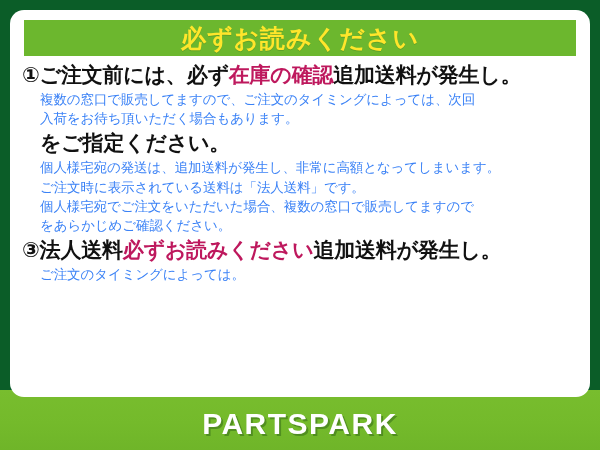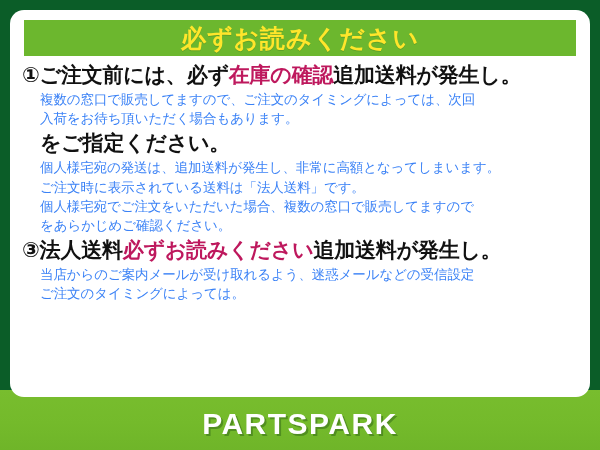--- a/index.html
+++ b/index.html
@@ -154,21 +154,20 @@
           <div>個人様宅宛でご注文をいただいた場合、複数の窓口で販売してますので</div>
           <div>をあらかじめご確認ください。</div>
         </div>
       </div>
 
       <div class="item">
         <div class="item-head">
           <span class="num">③</span><span>法人送料</span><span class="hl">必ずお読みください</span><span>追加送料が発生し。</span>
         </div>
         <div class="item-body">
-          <div>当店からのご案内メールが受け取れるよう、迷惑メールなどの受信設定</div>
           <div>ご注文のタイミングによっては。</div>
         </div>
       </div>
 
     </div>
   </div>
 
   <div class="footer">
     <span class="brand">PARTSPARK</span>
   </div>

